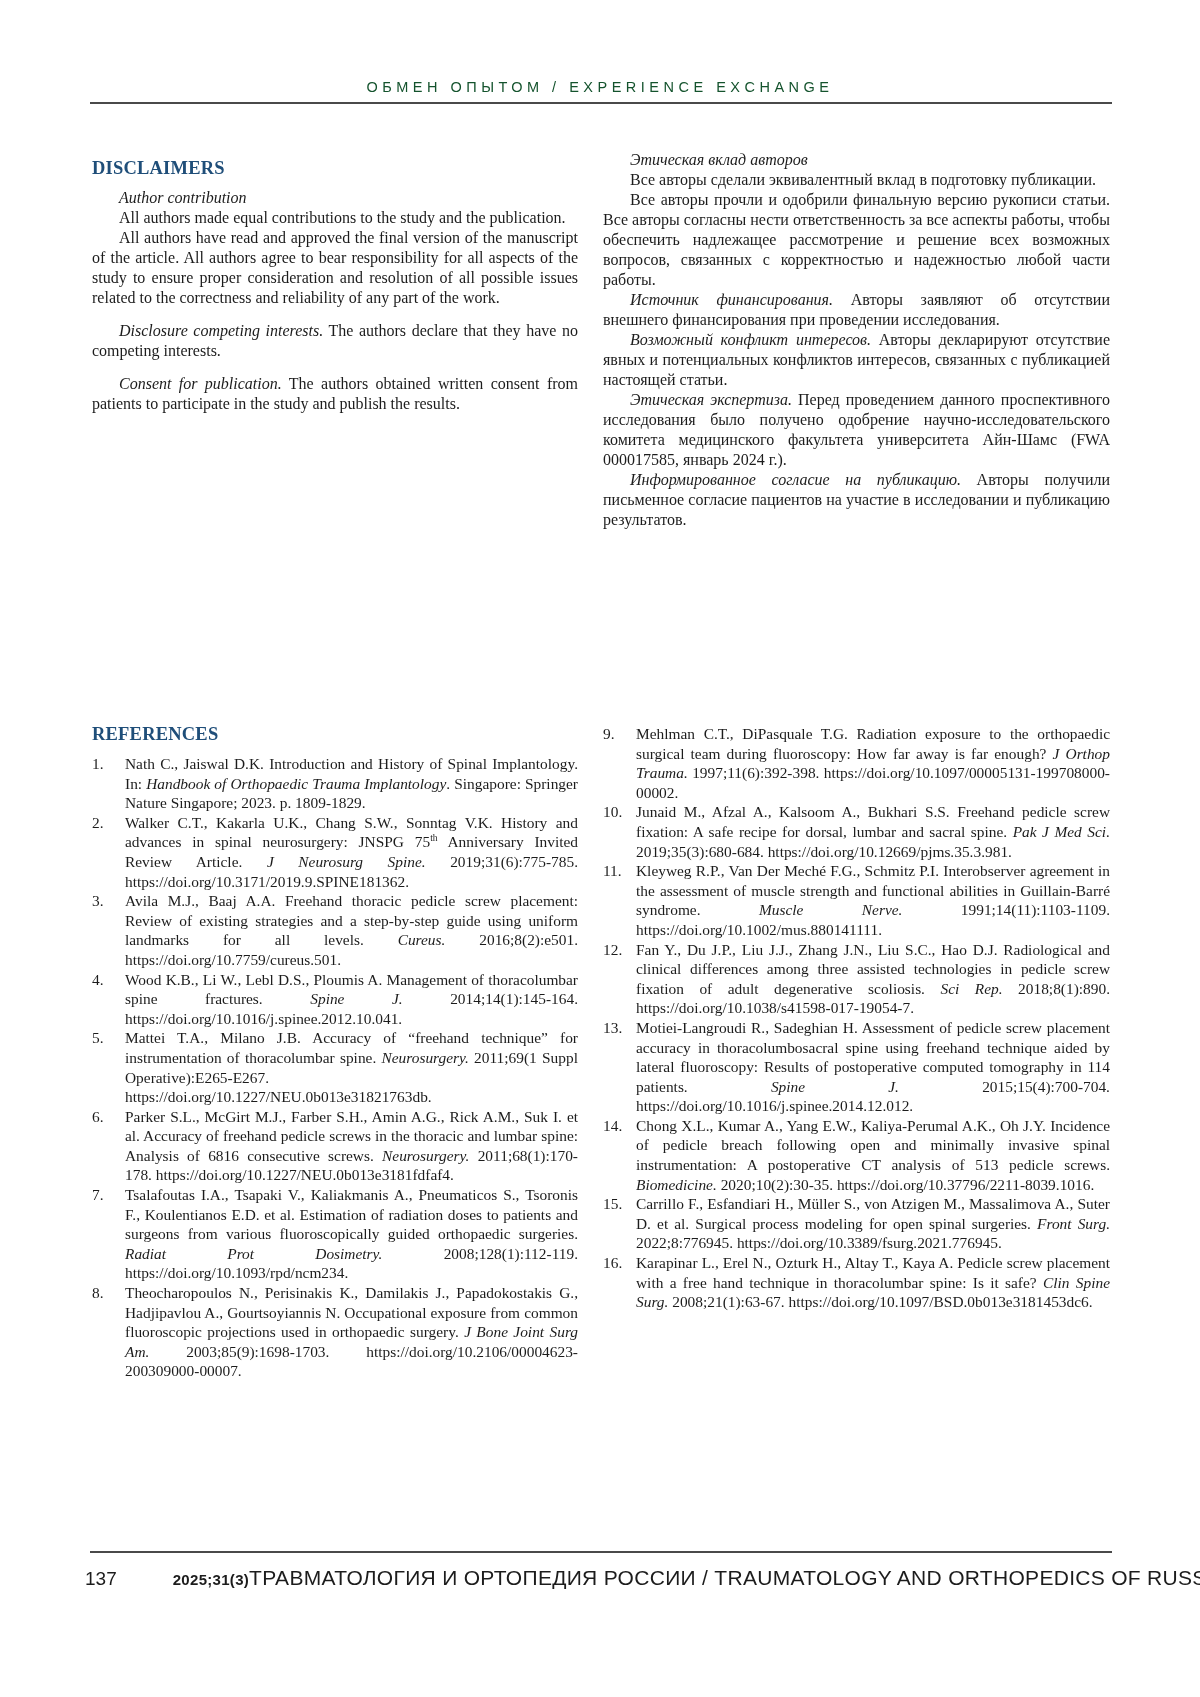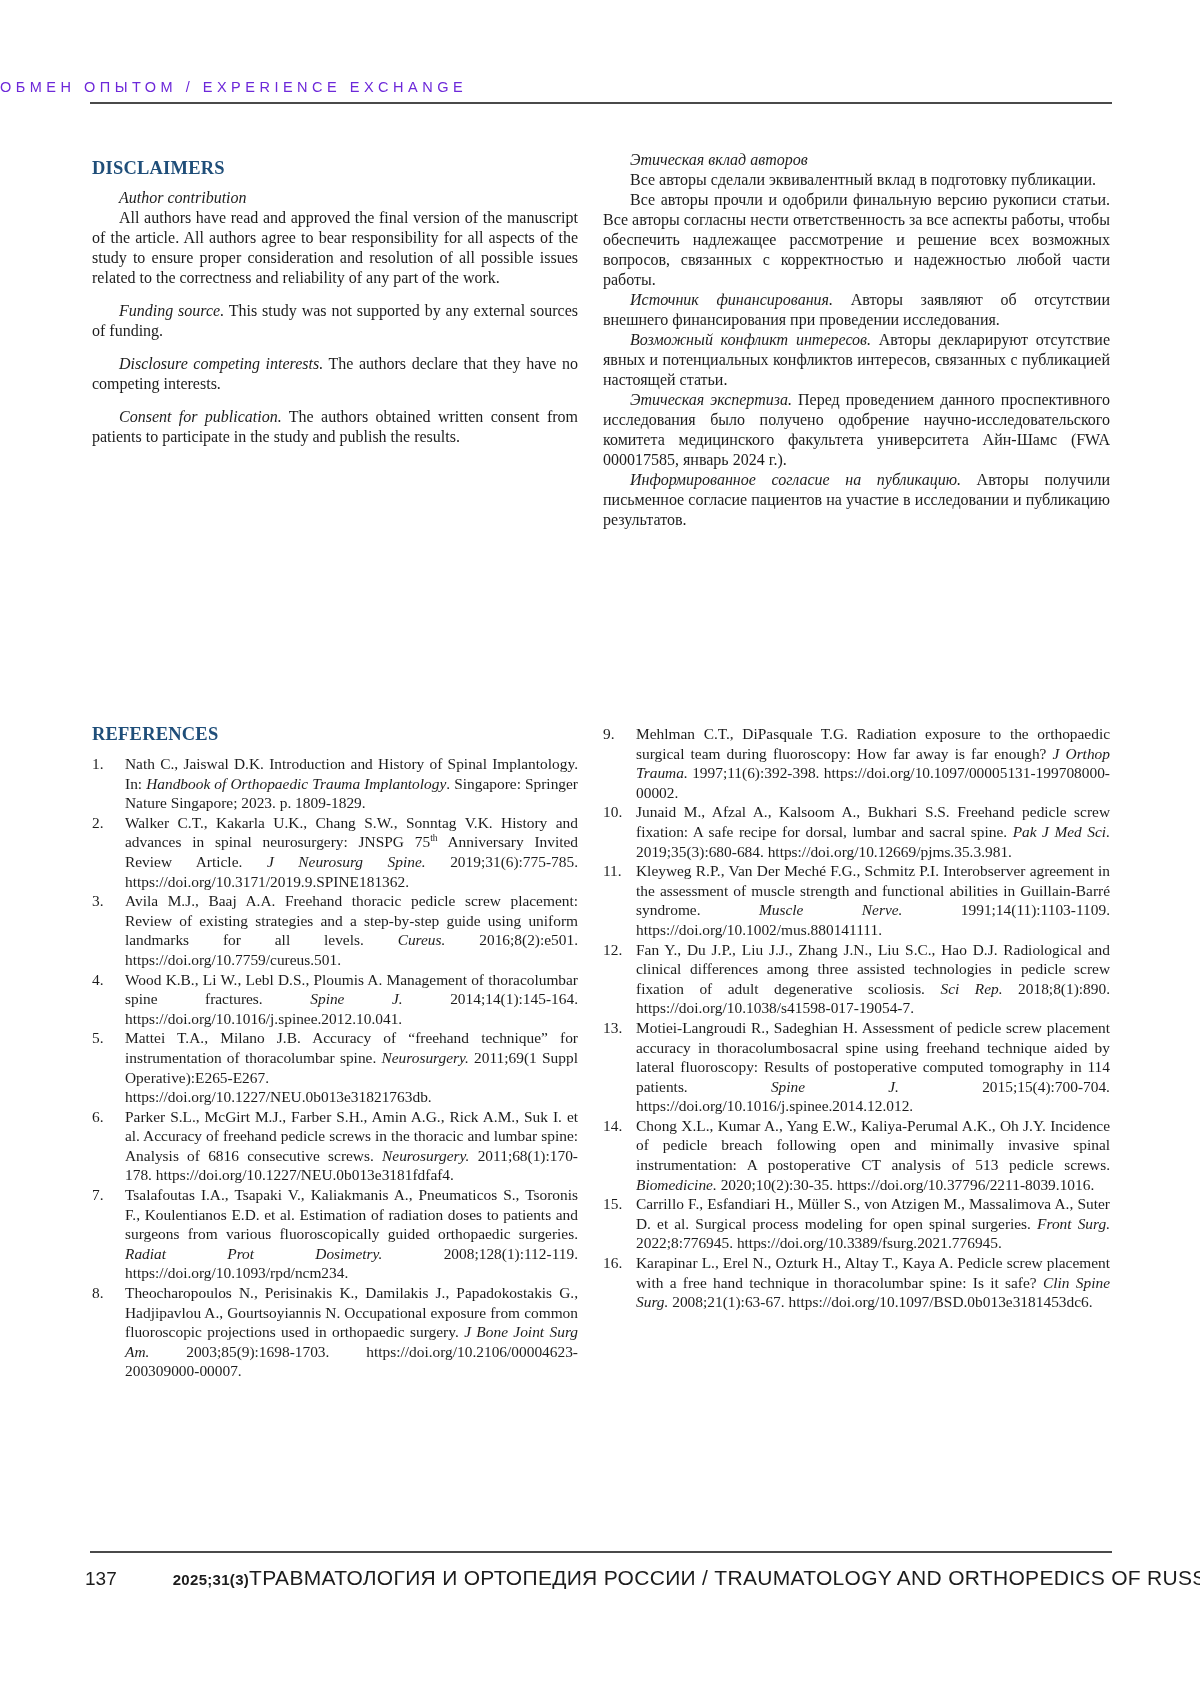--- a/index.html
+++ b/index.html
@@ -9,25 +9,25 @@
     width: 1200px;
     height: 1697px;
     background: var(--background, #ffffff);
     font-family: "Liberation Serif", "DejaVu Serif", serif;
     color: var(--text, #1c1c1c);
     overflow: hidden;
   }
   .running-head {
     position: absolute;
     top: 79px; left: 0; width: 100%;
-    text-align: left;
+    text-align: center;
     font-family: "Liberation Sans", "DejaVu Sans", sans-serif;
     font-size: 14.5px;
     letter-spacing: 4.5px;
-    color: #6d28d9;
+    color: #14532d;
     white-space: nowrap;
   }
   .top-rule {
     position: absolute;
     top: 102px; left: 90px; width: 1022px;
     border-top: 2.5px solid var(--rule, #4a4a4a);
   }
   .block { position: absolute; }
   #left-top   { left: 92px;  top: 150px; width: 486px; margin-top: 8px; }
   #right-top  { left: 603px; top: 150px; width: 507px; }
@@ -82,22 +82,22 @@
 
 <div class="page">
 
   <div class="running-head">ОБМЕН ОПЫТОМ / EXPERIENCE EXCHANGE</div>
   <div class="top-rule"></div>
 
   <div class="block" id="left-top">
     <div class="sec-heading">DISCLAIMERS</div>
     <div>
         <p class="para"><span class="bi">Author contribution</span></p>
+        <p class="para"><span>All authors made equal contributions to the study and the publication.</span></p>
         <p class="para"><span>All authors have read and approved the final version of the manuscript of the article. All authors agree to bear responsibility for all aspects of the study to ensure proper consideration and resolution of all possible issues related to the correctness and reliability of any part of the work.</span></p>
-        <p class="para spaced"><span class="bi">Funding source.</span><span> This study was not supported by any external sources of funding.</span></p>
         <p class="para spaced"><span class="bi">Disclosure competing interests.</span><span> The authors declare that they have no competing interests.</span></p>
         <p class="para spaced"><span class="bi">Consent for publication.</span><span> The authors obtained written consent from patients to participate in the study and publish the results.</span></p>
       </div>
   </div>
 
   <div class="block" id="right-top">
     <div>
         <p class="para"><span class="bi">Этическая вклад авторов</span></p>
         <p class="para"><span>Все авторы сделали  эквивалентный  вклад в подготовку публикации.</span></p>
         <p class="para"><span>Все авторы прочли и одобрили финальную  версию рукописи статьи. Все авторы согласны нести ответственность за все аспекты работы, чтобы обеспечить надлежащее рассмотрение и решение всех возможных вопросов, связанных с корректностью и надежностью любой части работы.</span></p>

